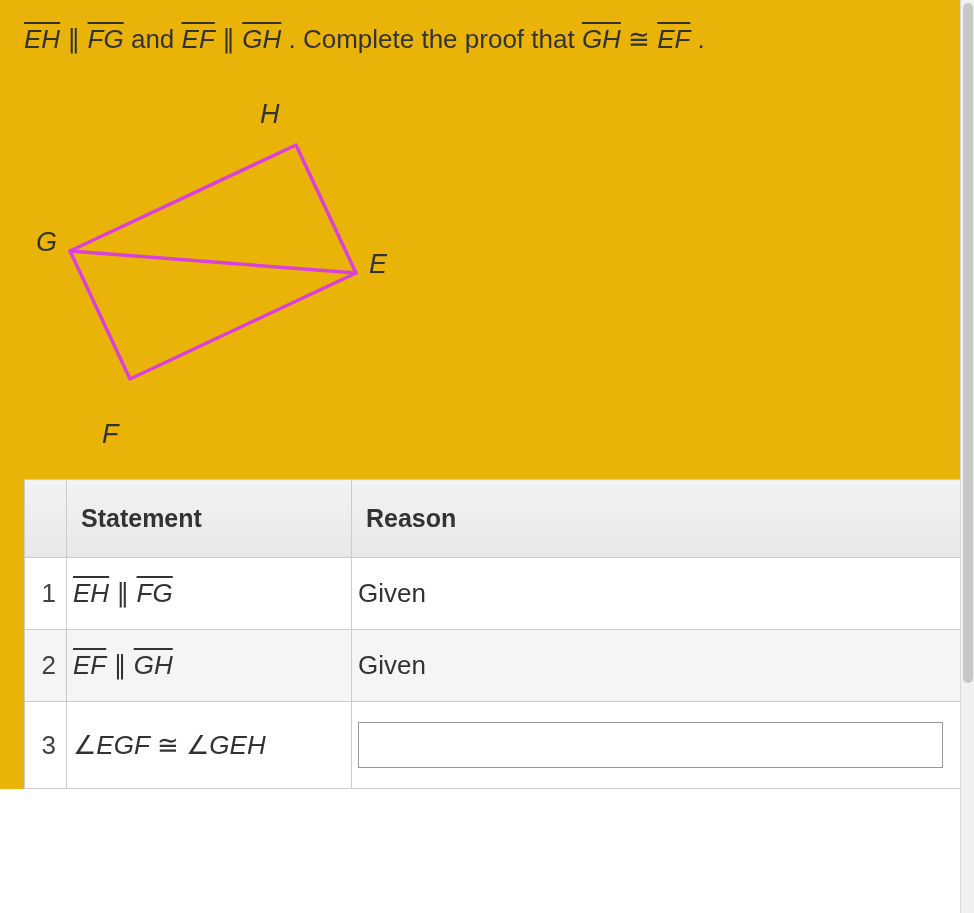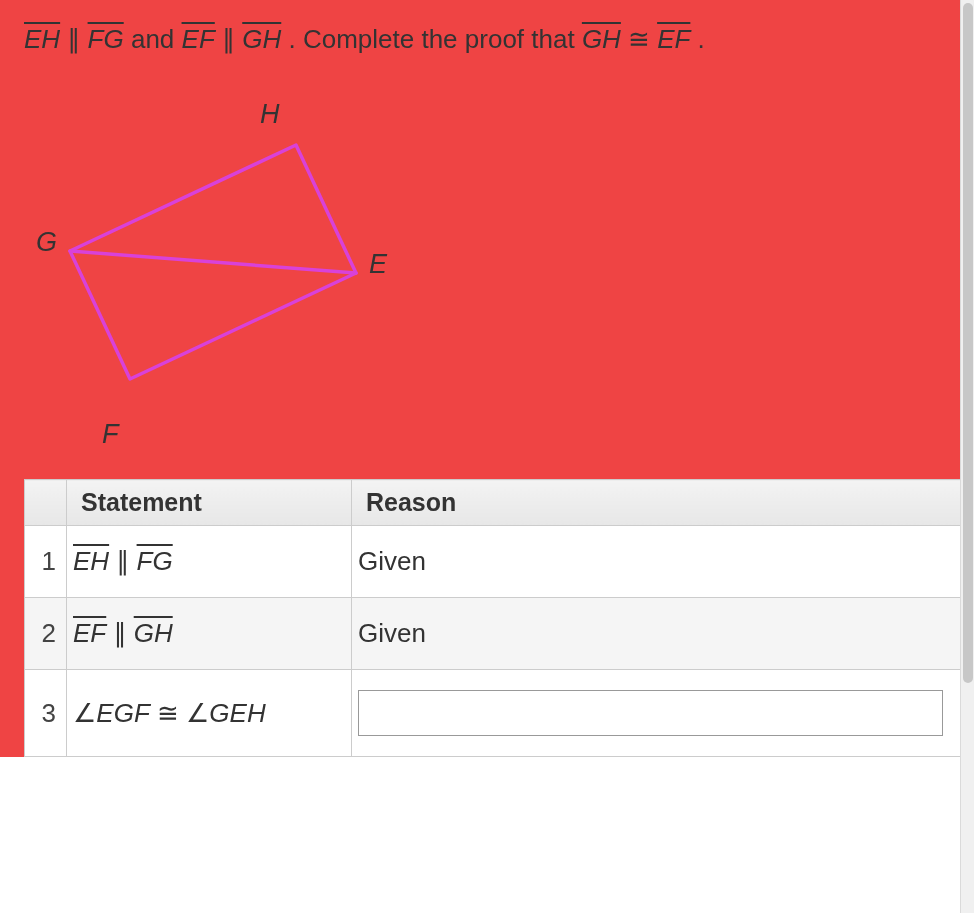--- a/index.html
+++ b/index.html
@@ -12,21 +12,21 @@
       font-size: 26px;
       color: #333;
       background: #fff;
       width: 974px;
       height: 913px;
       position: relative;
       overflow: hidden;
     }
     .content {
       padding: 20px 15px 0 24px;
-      background: #ef4444;
+      background: #eab308;
     }
     .problem-text {
       line-height: 1.5;
       margin-bottom: 40px;
       color: #333;
     }
     .overline {
       text-decoration: overline;
       text-decoration-thickness: 1.5px;
     }
@@ -52,21 +52,21 @@
       border-collapse: collapse;
       width: 940px;
       margin-left: 0;
     }
     .proof-table th {
       background: #ebebeb;
       background: linear-gradient(#f3f3f3, #e7e7e7);
       border: 1px solid #ccc;
       text-align: left;
       font-weight: bold;
-      padding: 8px 14px;
+      padding: 24px 14px;
       font-size: 25px;
       color: #333;
     }
     .proof-table th.num-col {
       width: 42px;
       padding: 20px 10px;
     }
     .proof-table td {
       border: 1px solid #ccc;
       padding: 20px 6px;

